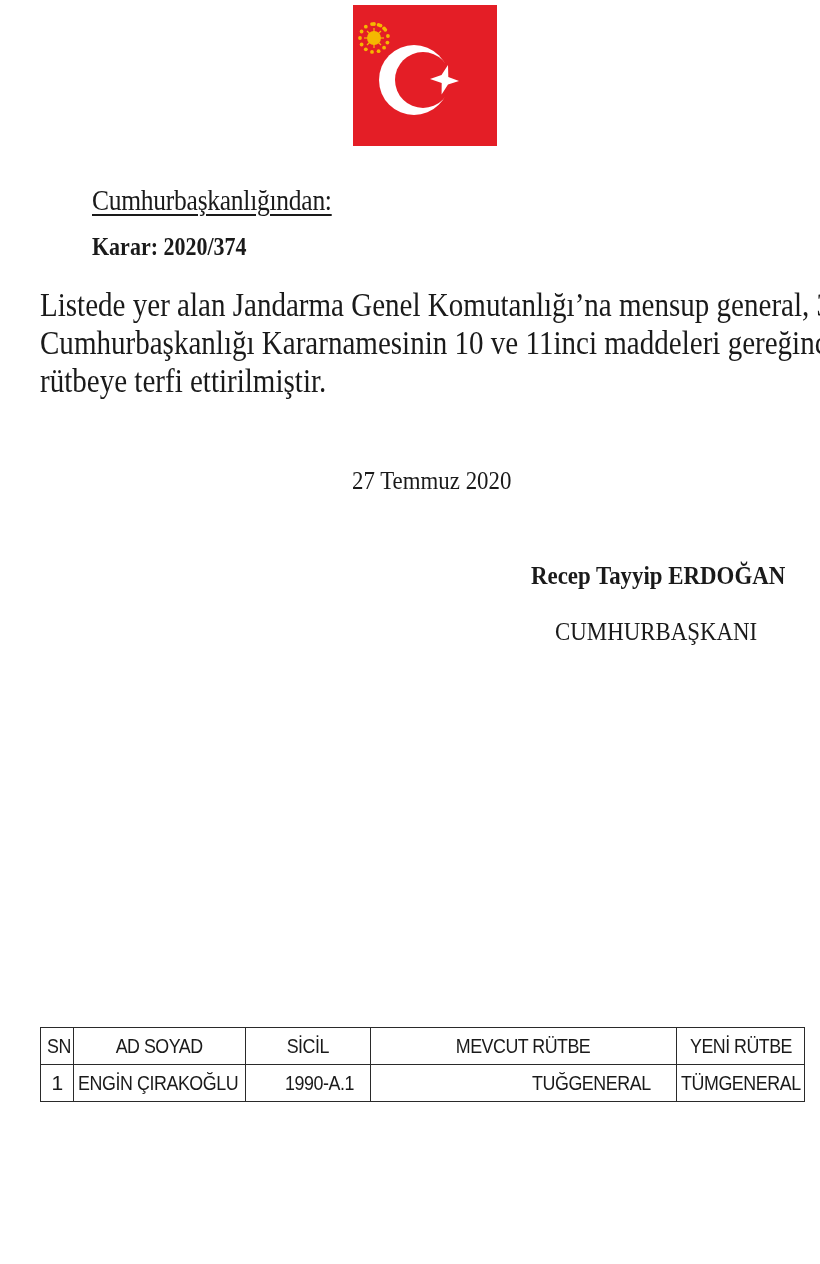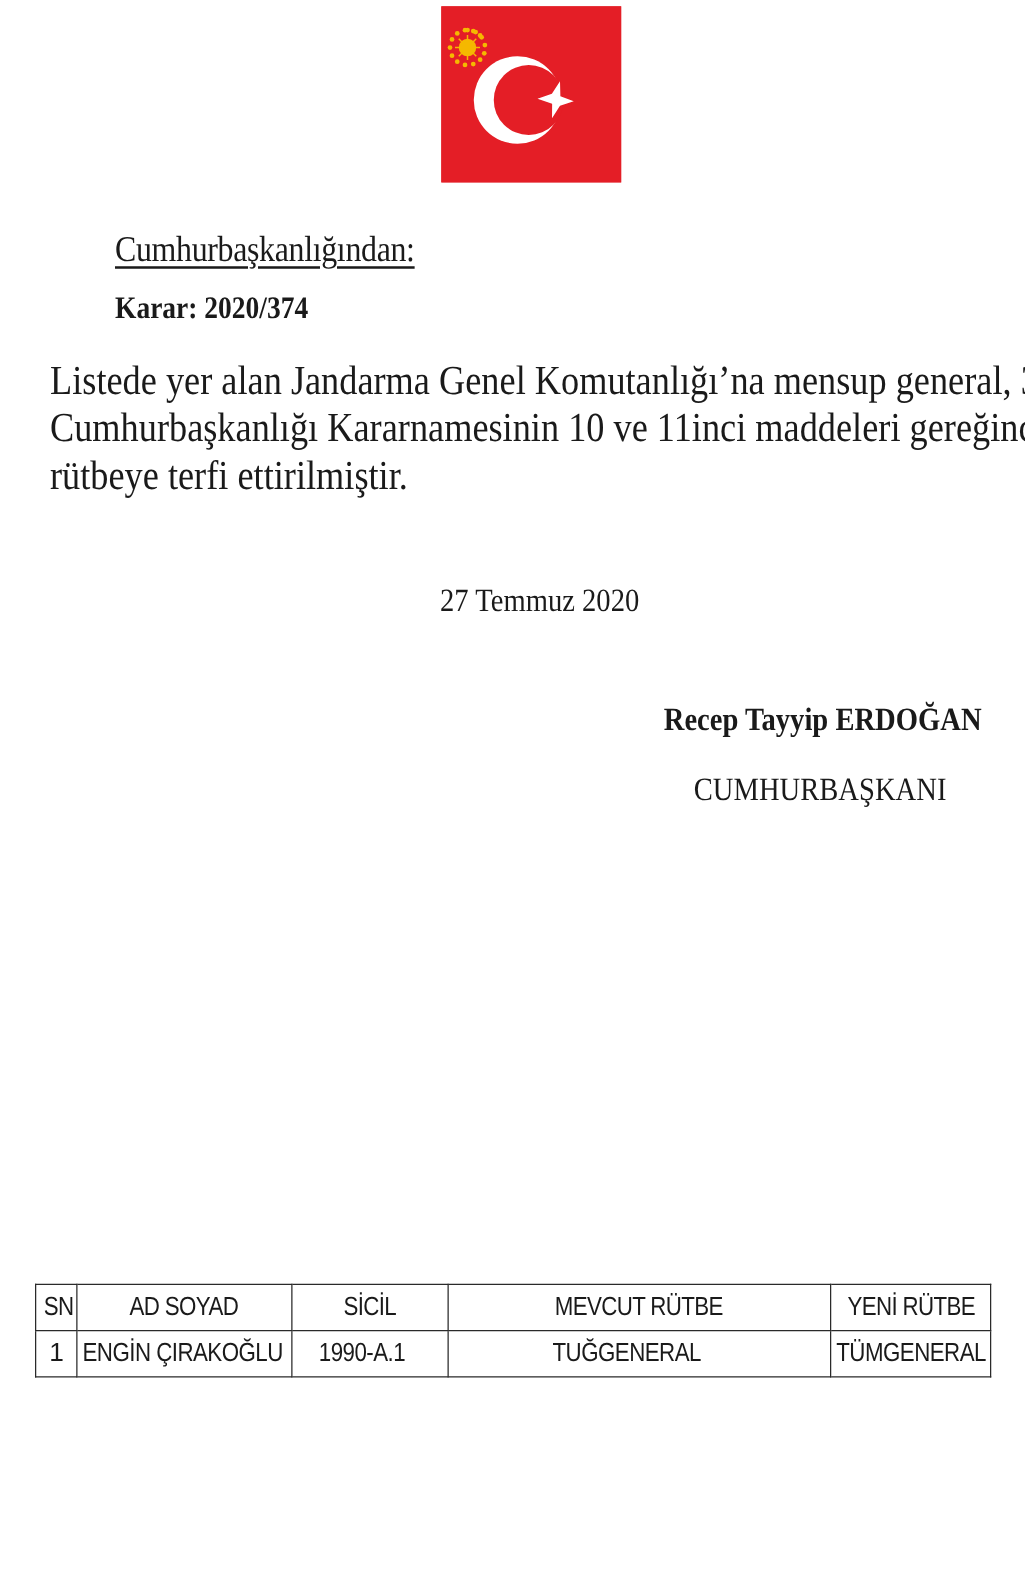--- a/index.html
+++ b/index.html
@@ -81,42 +81,42 @@
       position: absolute;
       left: 555px;
       top: 617px;
       font-size: 26px;
       transform: scaleX(0.88);
       transform-origin: left top;
       white-space: nowrap;
     }
     .promo-table {
       position: absolute;
-      left: 28px;
+      left: 40px;
       top: 1027px;
       width: 764px;
       border-collapse: collapse;
       font-family: "Liberation Sans", sans-serif;
       table-layout: fixed;
     }
     .promo-table th, .promo-table td {
       border: 1.6px solid #2a2a2a;
       padding: 0 4px;
       height: 36px;
       font-size: 21px;
       white-space: nowrap;
       overflow: hidden;
     }
     .promo-table th {
       font-weight: normal;
       text-align: center;
       letter-spacing: -0.6px;
     }
     .promo-table td {
-      text-align: center;
+      text-align: right;
       letter-spacing: -0.5px;
     }
     .promo-table td.c-sn { text-align: center; }
     .promo-table th.c-sn { font-weight: normal; }
     .promo-table .cond {
       display: inline-block;
       transform: scaleX(0.85);
       transform-origin: left center;
     }
     .promo-table th .cond { transform-origin: center center; }

